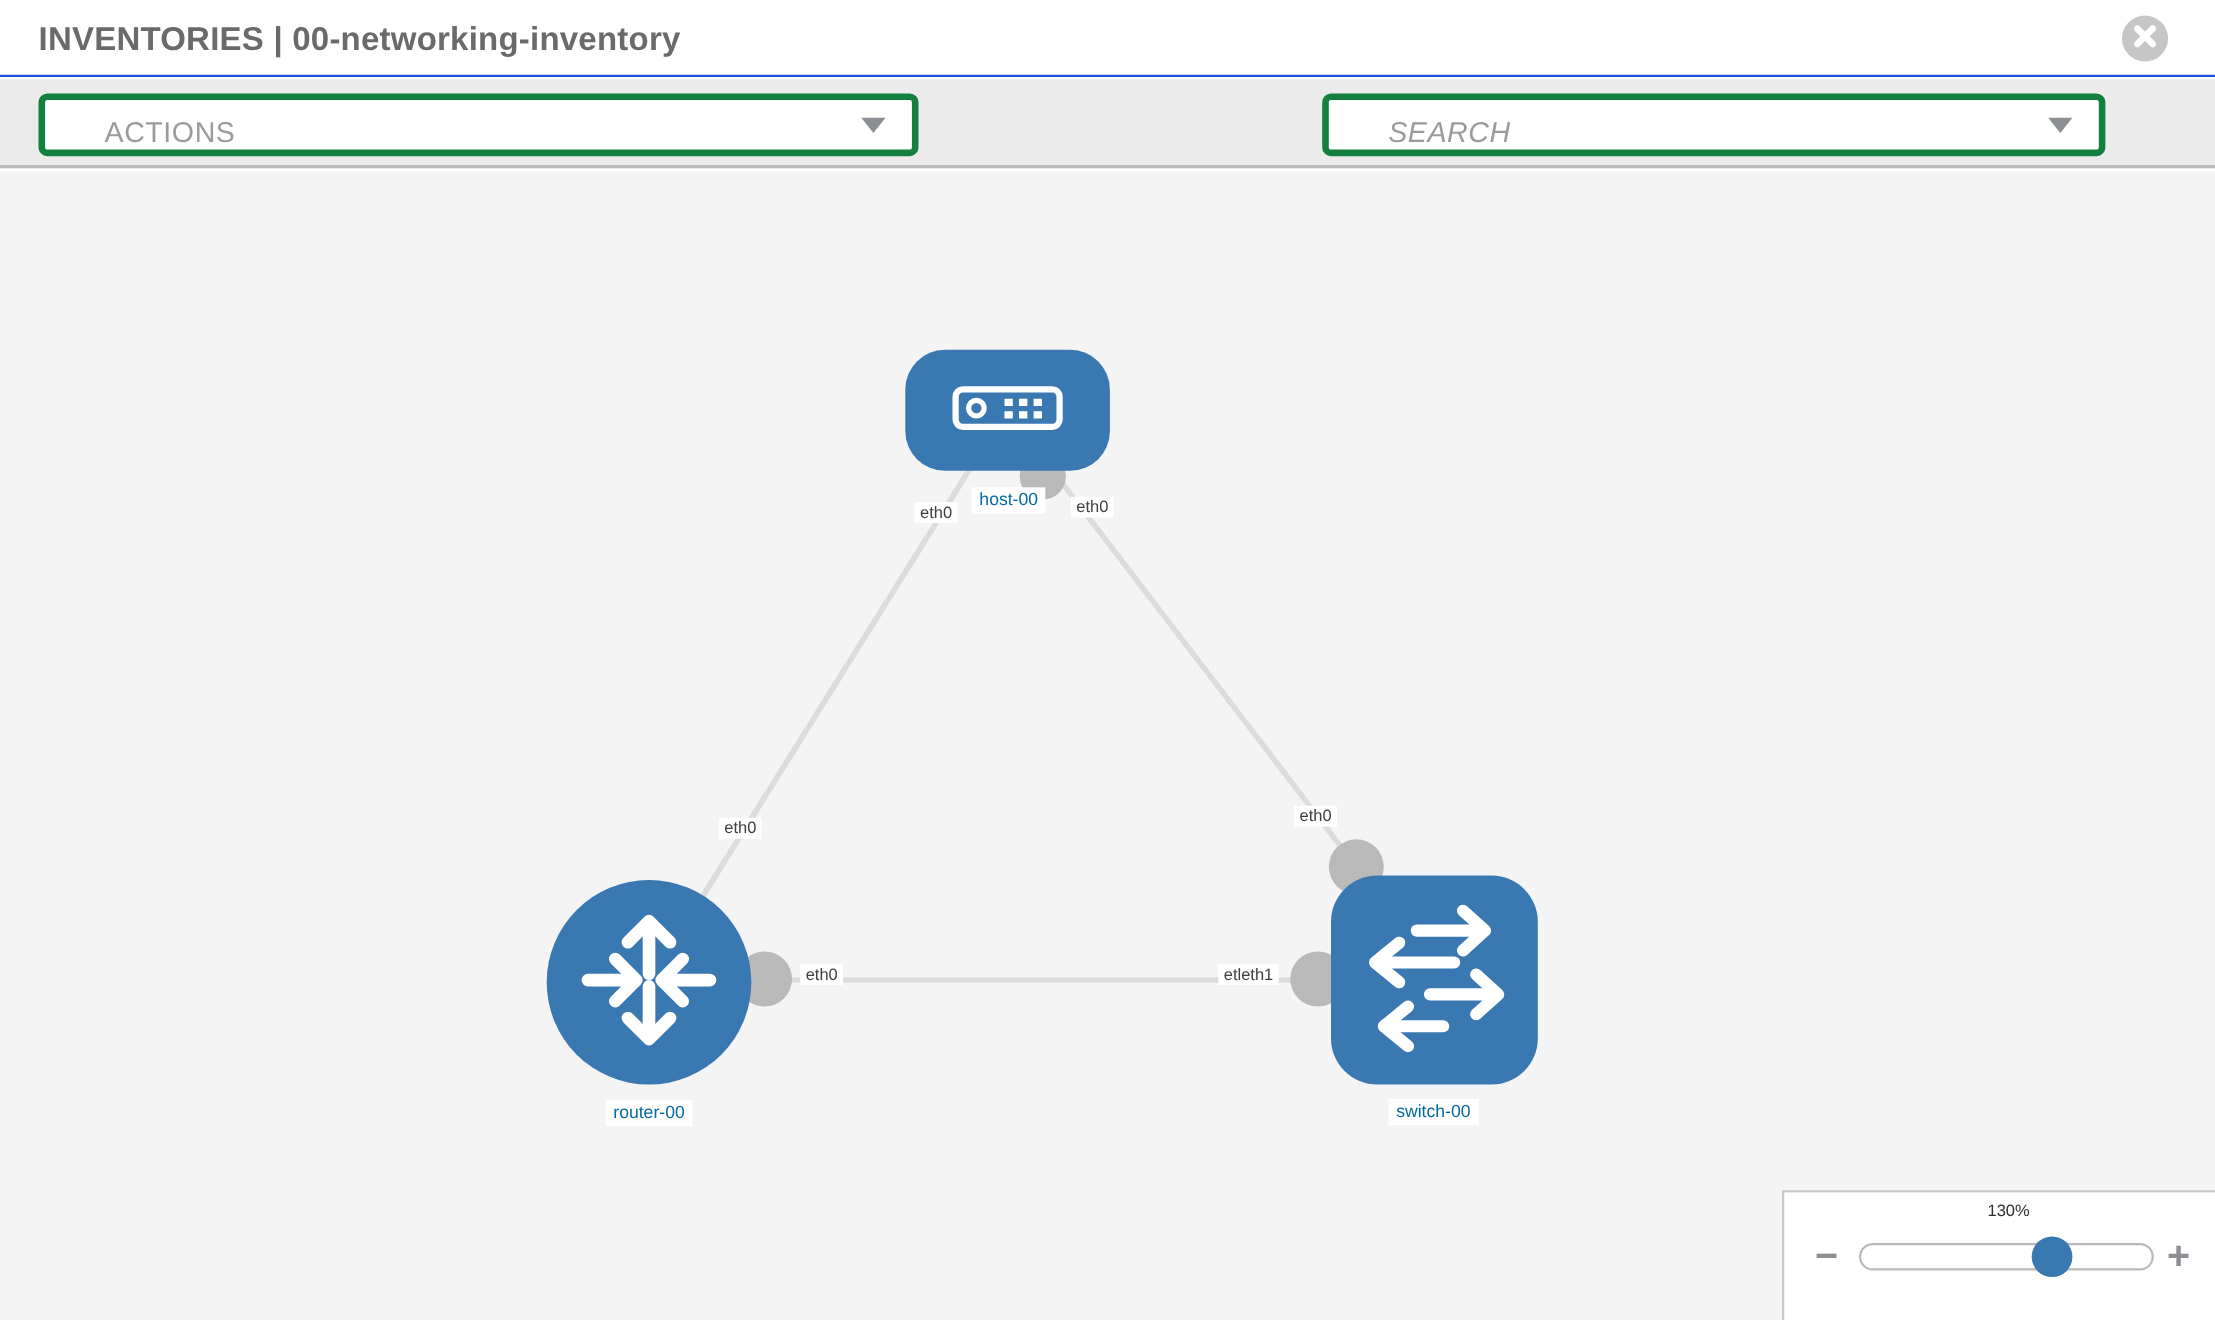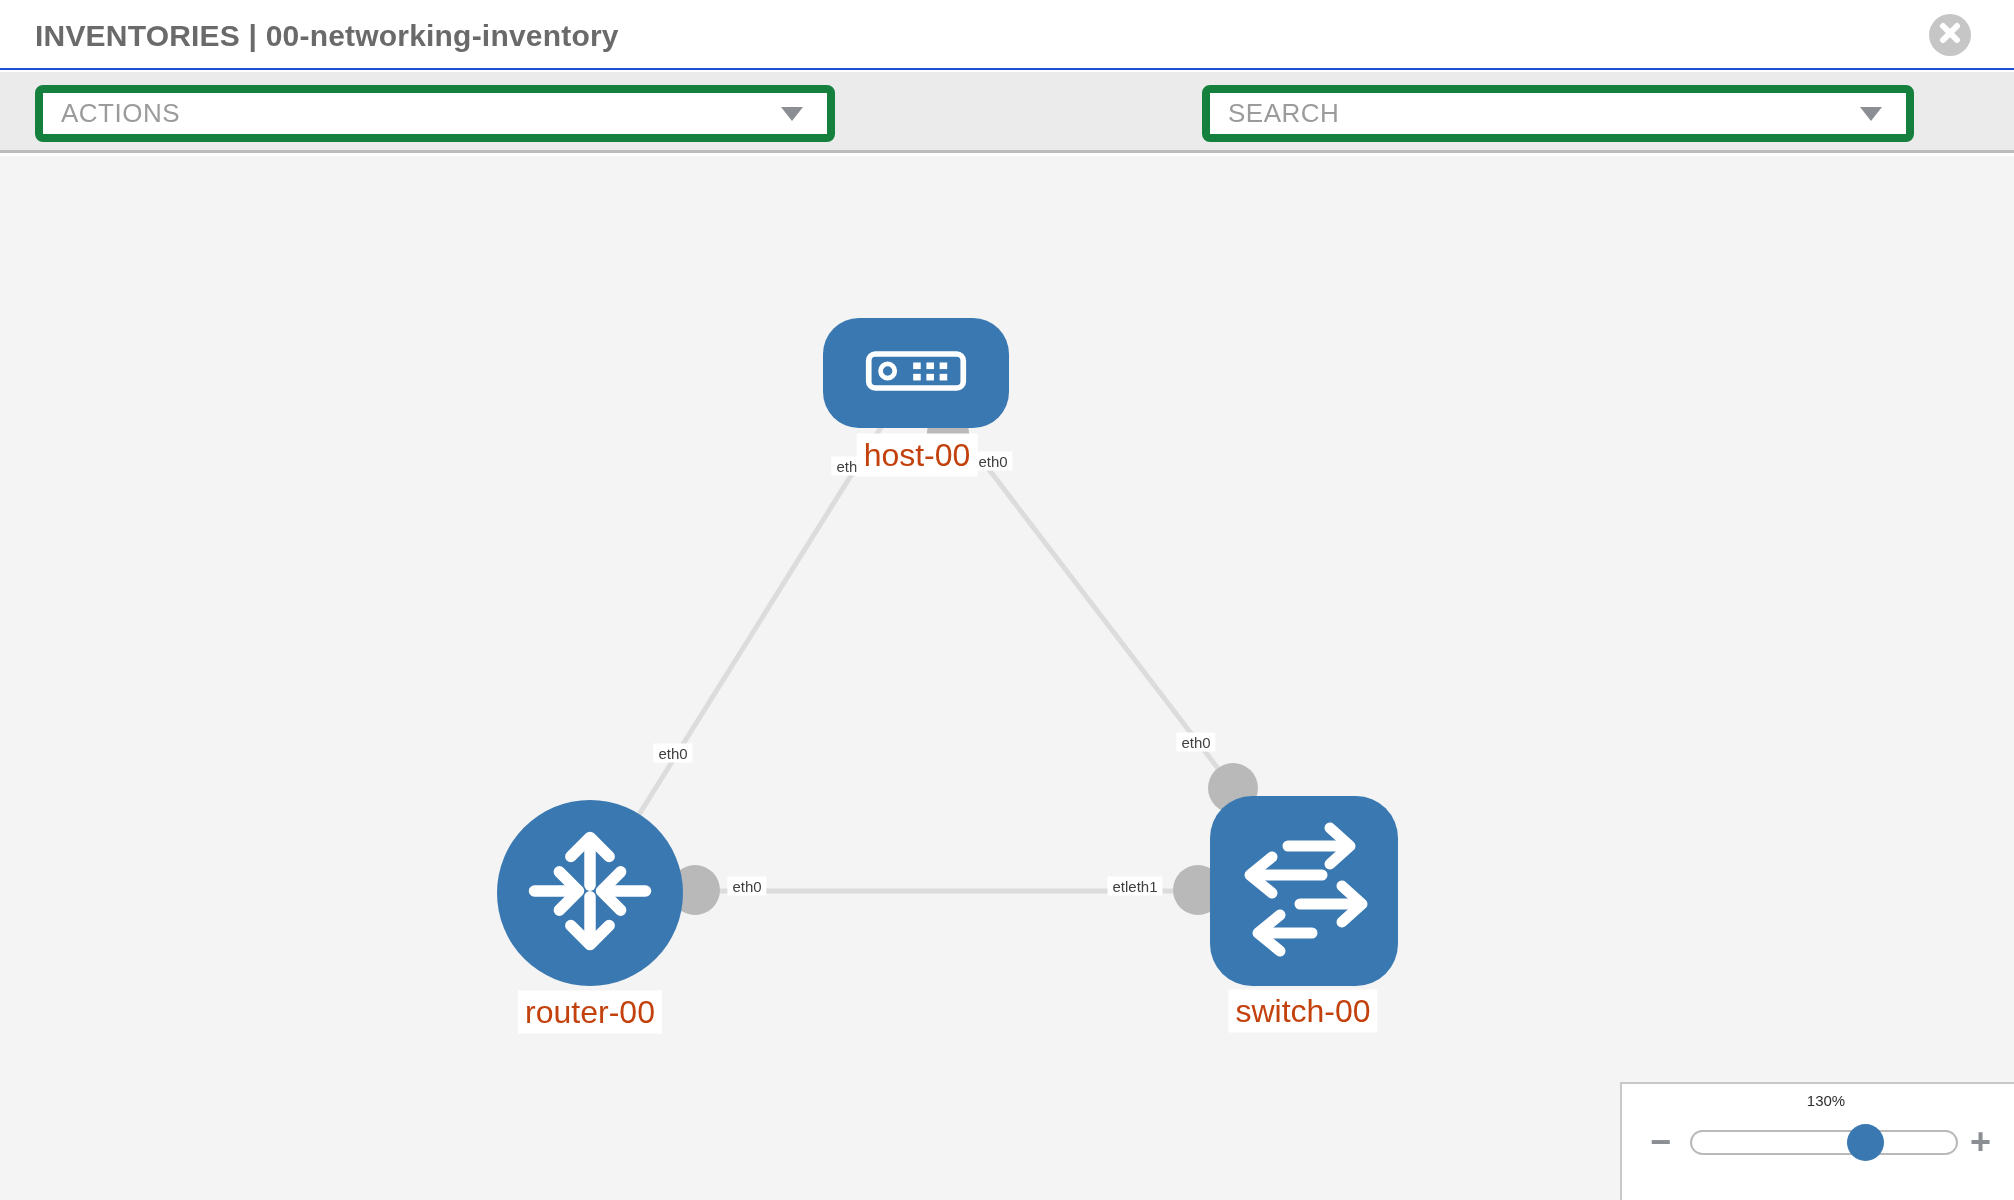--- a/index.html
+++ b/index.html
@@ -27,54 +27,55 @@
     display: flex; align-items: center; justify-content: center;
   }
 
   
   .toolbar {
     position: absolute; left: 0; top: 72px; width: 2014px; height: 81px;
     background: #ebebeb; border-bottom: 3px solid #bcbcbc;
   }
   .dropdown {
     position: absolute; top: 13px; height: 57px;
-    background: #ffffff; border: 8px solid #15803d; border-radius: 8px;
-    display: flex; align-items: center;
+    background: #ffffff; border: 6px solid #15803d; border-radius: 8px;
+    display: flex; align-items: flex-end;
     cursor: pointer;
+    padding-left: 36px;
   }
   .dropdown .dd-label {
     padding-left: 18px; font-size: 26px; color: #9b9b9b; letter-spacing: 0.5px;
   }
   .dropdown .dd-caret {
     position: absolute; right: 24px; top: 50%; transform: translateY(-50%);
     width: 0; height: 0;
     border-left: 11px solid transparent; border-right: 11px solid transparent;
     border-top: 14px solid #8b8e92;
   }
   .dd-actions { left: 35px;  width: 800px; }
-  .dd-search  { left: 1202px; width: 712px; }
+  .dd-search  { left: 1202px; width: 712px; font-style: italic; }
   .tool-icon { position: absolute; cursor: pointer; }
   .icon-wrench { left: 1046px; top: 93px; }
   .icon-key    { left: 1112px; top: 95px; }
 
   
   .canvas {
     position: absolute; left: 0; top: 156px; width: 2014px; height: 1044px;
     background: #f4f4f4;
   }
   .links-svg { position: absolute; left: 0; top: 0; }
 
   .node { position: absolute; background: #3a78b1; display: flex; align-items: center; justify-content: center; cursor: pointer; }
   .node-host   { left: 823px;  top: 162px; width: 186px; height: 110px; border-radius: 36px; }
   .node-router { left: 497px;  top: 644px; width: 186px; height: 186px; border-radius: 50%; }
   .node-switch { left: 1210px; top: 640px; width: 188px; height: 190px; border-radius: 42px; }
 
   .node-label {
     position: absolute; transform: translate(-50%, -50%);
-    background: #ffffff; color: #c2410c; font-size: 32px;
+    background: #ffffff; color: #0369a1; font-size: 16px;
     padding: 3px 7px; white-space: nowrap; z-index: 6;
   }
   .port-label {
     position: absolute; transform: translate(-50%, -50%);
     background: #ffffff; color: #3f3f3f; font-size: 15px;
     padding: 1px 5px; white-space: nowrap; z-index: 5;
   }
   .lbl-host   { left: 917px;  top: 299px; }
   .lbl-router { left: 590px;  top: 856px; }
   .lbl-switch { left: 1303px; top: 855px; }

